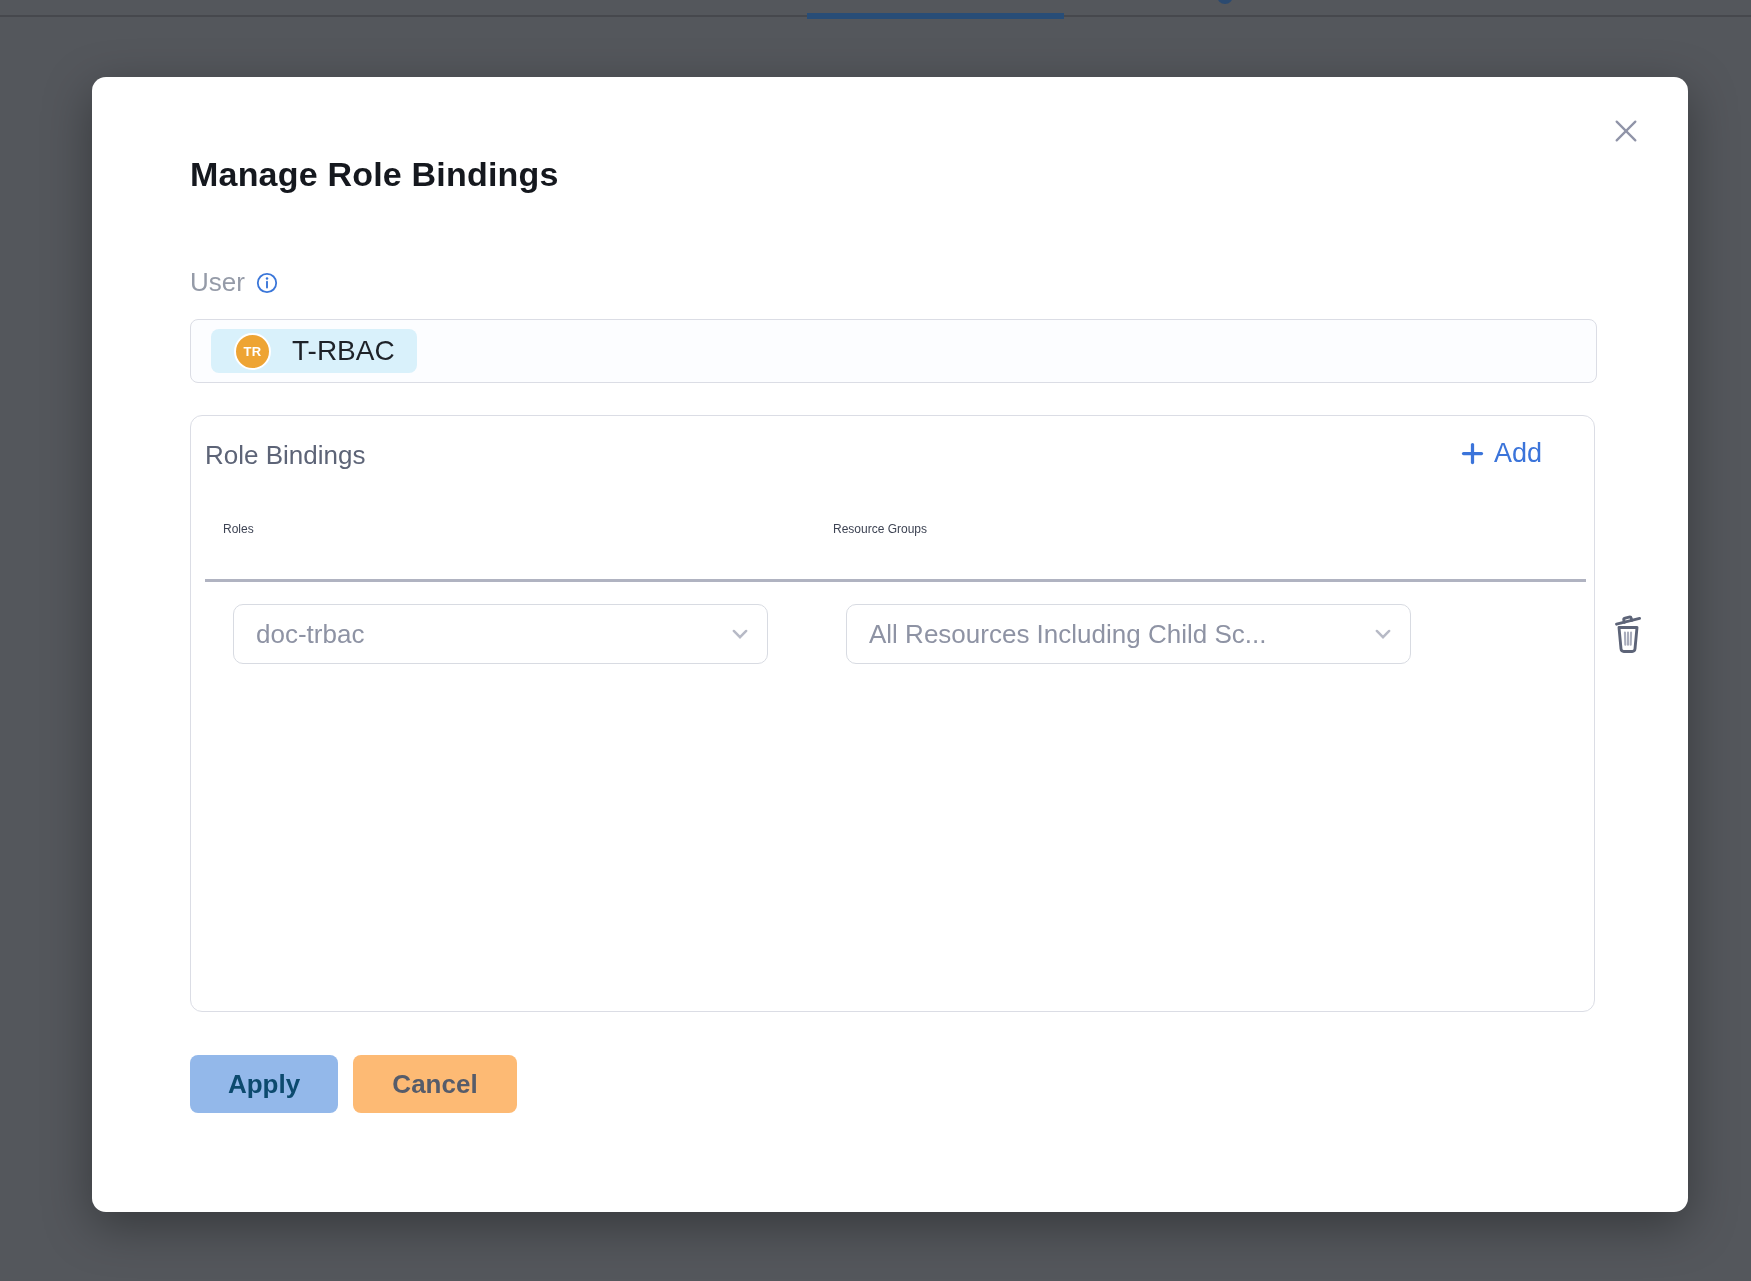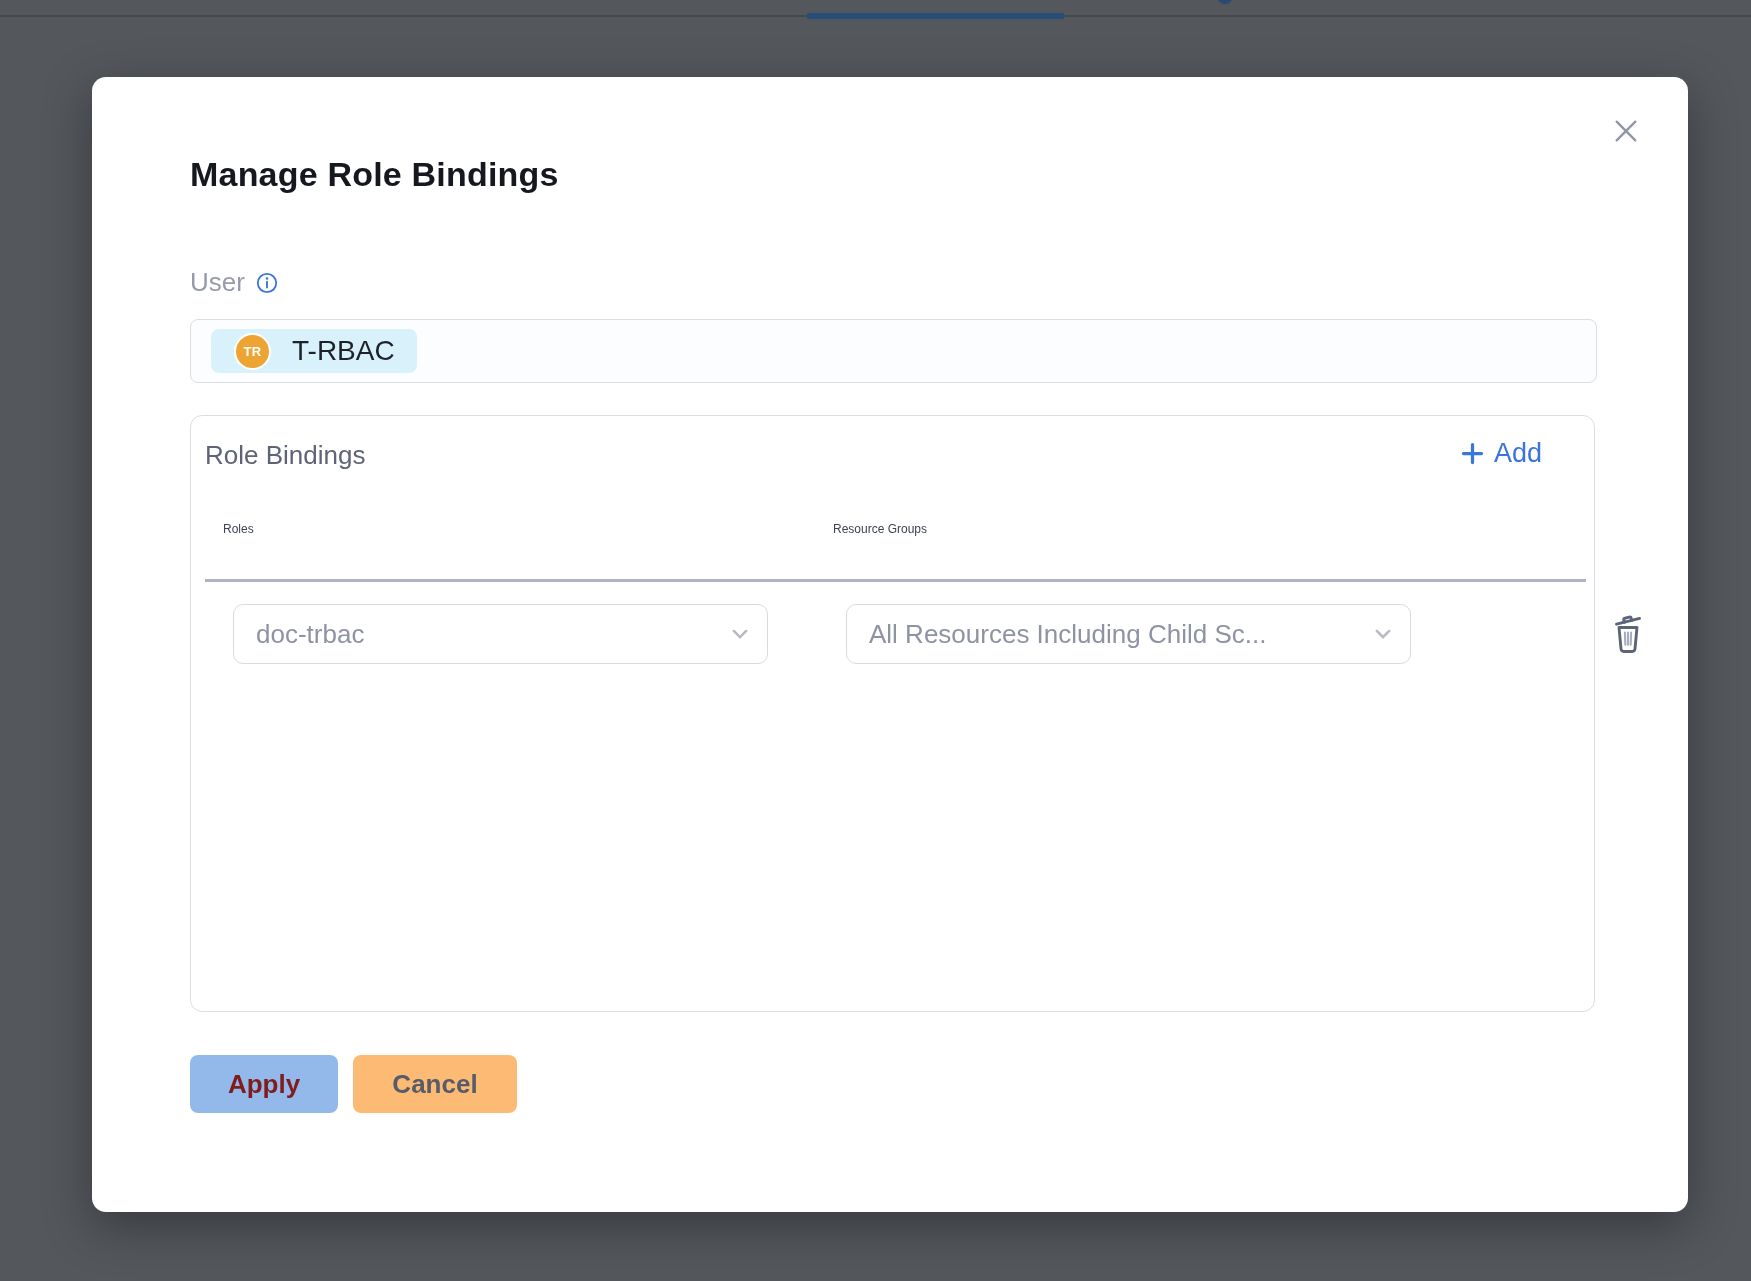--- a/index.html
+++ b/index.html
@@ -44,21 +44,21 @@
   .dropdown{position:absolute;top:188px;height:60px;border:1.5px solid #d8dbe2;border-radius:10px;background:#ffffff;
             display:flex;align-items:center;justify-content:space-between;padding:0 16px 0 22px;cursor:pointer;}
   .dd-role{left:42px;width:535px;}
   .dd-rg{left:637px;width:565px;margin-left:18px;}
   .dd-text{font-size:26px;color:#8e93a4;white-space:nowrap;overflow:hidden;text-overflow:ellipsis;}
   .trash-btn{position:absolute;left:1413px;top:194px;width:48px;height:48px;display:flex;align-items:center;
              justify-content:center;background:none;border:none;padding:0;cursor:pointer;}
 
   
   .footer{position:absolute;left:98px;top:978px;display:flex;gap:15px;}
-  .apply-btn{width:148px;height:58px;border:none;border-radius:8px;background:#93b8ea;color:#7f1d1d;
+  .apply-btn{width:148px;height:58px;border:none;border-radius:8px;background:#93b8ea;color:#0c4a6e;
              font-size:26px;font-weight:700;cursor:pointer;}
   .cancel-btn{width:164px;height:58px;border:none;border-radius:8px;background:#fdba74;color:#565c6a;
               font-size:26px;font-weight:700;cursor:pointer;}
 </style>
 </head>
 <body>
 
 <div class="stage">
 
   <div class="topbar-line"></div>

